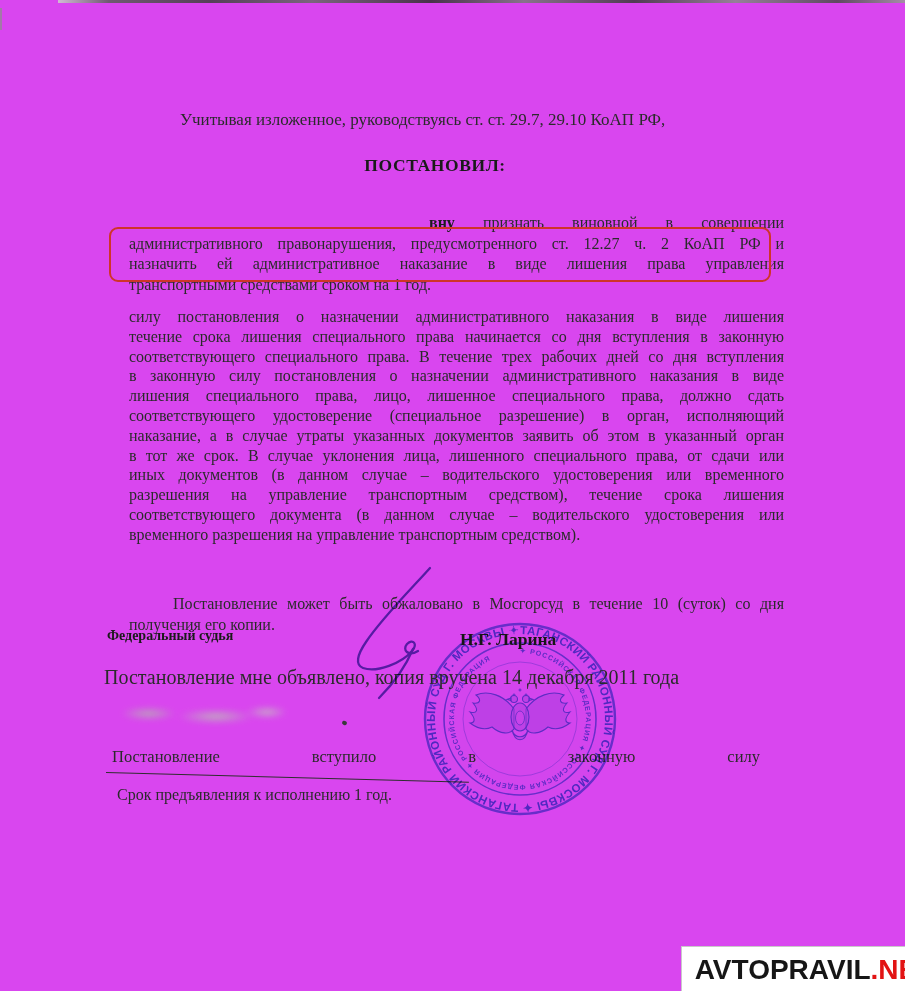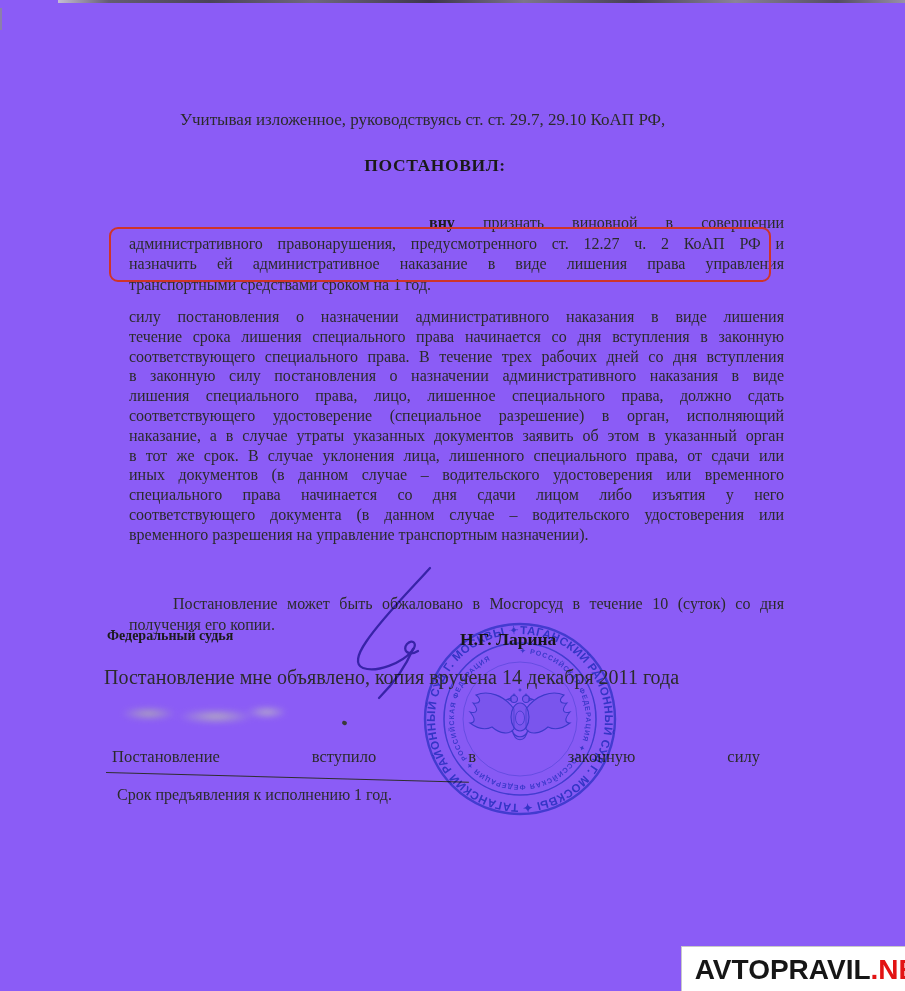--- a/index.html
+++ b/index.html
@@ -1,17 +1,17 @@
 <!DOCTYPE html>
 <html><head>
 <meta charset="utf-8">
 <style>
   html,body{margin:0;padding:0;}
   body{width:905px;height:991px;overflow:hidden;background:#e9e9e7;}
-  .page{position:relative;width:905px;height:991px;background:#8b5cf6;
+  .page{position:relative;width:905px;height:991px;background:#d946ef;
         font-family:"Liberation Serif", serif;color:#2b2b2b;}
   .abs{position:absolute;}
   
   .top-strip{left:58px;top:0;width:847px;height:3px;
     background:linear-gradient(90deg,#cfcfcd 0%,#5d5d5b 6%,#3f3f3d 18%,#6a6a68 30%,#2f2f2d 44%,#7a7a78 55%,#3a3a38 68%,#8a8a88 80%,#4a4a48 92%,#9a9a98 100%);
     opacity:.85;z-index:1;}
   .edge-mark{left:0;top:8px;width:2px;height:22px;background:#8d8d8b;opacity:.7;z-index:1;}
   
   .txt{z-index:2;}
   .col{left:129px;width:655px;margin-top:20px;}
@@ -74,23 +74,23 @@
   <div class="abs txt col" style="top:287px">
     <div class="jline">силу постановления о назначении административного наказания в виде лишения</div>
     <div class="jline">течение срока лишения специального права начинается со дня вступления в законную</div>
     <div class="jline">соответствующего специального права. В течение трех рабочих дней со дня вступления</div>
     <div class="jline">в законную силу постановления о назначении административного наказания в виде</div>
     <div class="jline">лишения специального права, лицо, лишенное специального права, должно сдать</div>
     <div class="jline">соответствующего удостоверение (специальное разрешение) в орган, исполняющий</div>
     <div class="jline">наказание, а в случае утраты указанных документов заявить об этом в указанный орган</div>
     <div class="jline">в тот же срок.  В случае уклонения лица, лишенного специального права, от сдачи или</div>
     <div class="jline">иных документов (в данном случае – водительского удостоверения или временного</div>
-    <div class="jline">специального права начинается со дня сдачи лицом либо изъятия у него</div>
+    <div class="jline">разрешения на управление транспортным средством), течение срока лишения</div>
     <div class="jline">соответствующего документа (в данном случае – водительского удостоверения или</div>
-    <div class="jline lastline">временного разрешения на управление транспортным назначении).</div>
+    <div class="jline lastline">временного разрешения на управление транспортным средством).</div>
   </div>
 
   <div class="abs txt col" style="top:574px">
     <div class="jline" style="line-height:20.5px"><span class="gap" style="width:44px"></span><span>Постановление может быть обжаловано в Мосгорсуд в течение 10 (суток) со дня</span></div>
     <div class="jline lastline" style="line-height:20.5px">получения его копии.</div>
   </div>
 
   <div class="abs txt judge-label">Федеральный судья</div>
   <div class="abs txt judge-name">Н.Г. Ларина</div>
 

